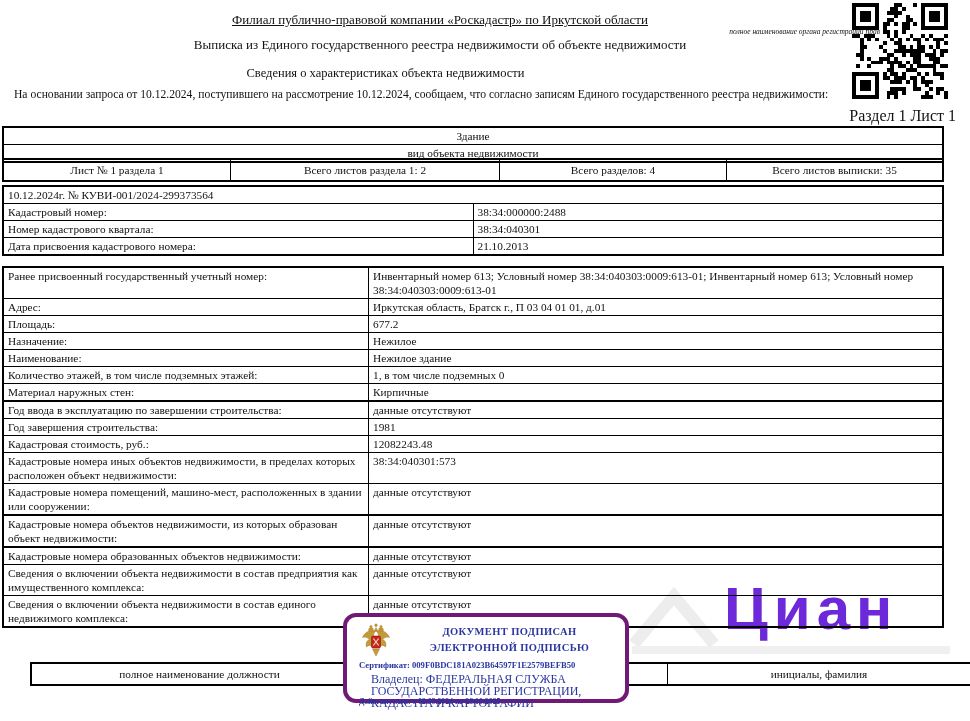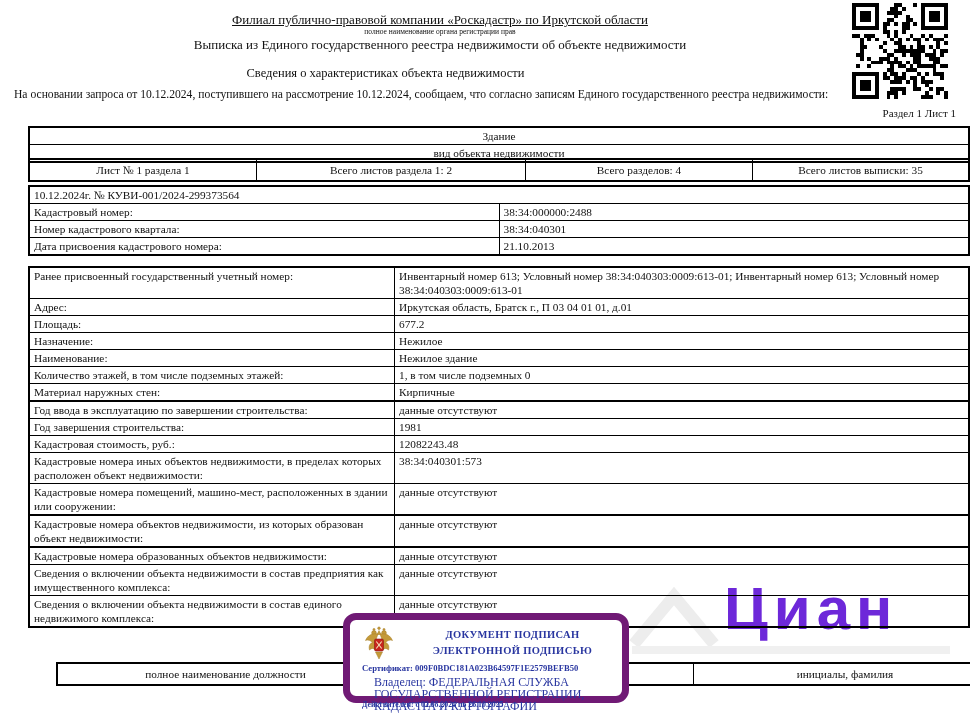--- a/index.html
+++ b/index.html
@@ -5,34 +5,34 @@
   html,body{margin:0;padding:0;}
   body{
     width:970px;height:721px;background:#ffffff;color:#111;
     font-family:"Liberation Serif", serif;position:relative;overflow:hidden;
   }
   .page{position:absolute;inset:0;}
 
   
   .hdr-org{position:absolute;top:12px;left:0;width:880px;text-align:center;font-size:13px;}
   .hdr-org span{text-decoration:underline;}
-  .hdr-note{position:absolute;top:27px;left:0;width:880px;text-align:center;font-size:7.5px;}
+  .hdr-note{position:absolute;top:27px;left:0;width:880px;text-align:right;font-size:7.5px;font-style:italic;}
   .hdr-title{position:absolute;top:37px;left:0;width:880px;text-align:center;font-size:13px;}
   .hdr-section{position:absolute;top:66px;left:0;width:771px;text-align:center;font-size:12.5px;}
   .hdr-request{position:absolute;top:88px;left:14px;width:942px;font-size:11.6px;}
-  .hdr-sheet{position:absolute;top:107px;left:14px;width:942px;text-align:right;font-size:11px;}
+  .hdr-sheet{position:absolute;top:107px;left:14px;width:942px;text-align:right;font-size:16px;}
 
   
   .qr{position:absolute;left:848px;top:3px;width:104px;height:96px;}
   .qr svg{width:104px;height:96px;}
 
   
   table{border-collapse:collapse;table-layout:fixed;width:942px;}
   td{border:1px solid #000;font-size:11.3px;line-height:14px;padding:1px 4px;vertical-align:top;background:transparent;}
-  .tbl{position:absolute;left:28px;z-index:1;}
+  .tbl{position:absolute;left:2px;z-index:1;}
   .tbl table{border:2px solid #000;}
   .t-objtype{top:126px;}
   .t-objtype td{text-align:center;}
   .t-sheets{top:158px;}
   .t-sheets td{text-align:center;padding:3px 0;}
   .t-cadastral{top:185px;}
   .t-details{top:266px;}
   .t-footer{top:662px;padding-left:28px;}
   .t-footer td{text-align:center;padding:3px 2px;}
   .col-label{width:356px;}
@@ -41,21 +41,21 @@
 
   
   .watermark{position:absolute;left:628px;top:574px;z-index:0;color:#ebebeb;}
   .wm-roof{position:absolute;left:0;top:8px;}
   .wm-text{position:absolute;left:96px;top:0;font-family:"Liberation Sans",sans-serif;
            font-weight:bold;font-size:60px;letter-spacing:6px;color:#6d28d9;}
   .wm-bar{position:absolute;left:4px;top:72px;width:318px;height:8px;background:#f0f0f0;}
 
   
   .stamp{position:absolute;left:343px;top:613px;width:286px;height:90px;box-sizing:border-box;
-         border:7px solid #701a75;border-radius:13px;background:#ffffff;z-index:3;
+         border:4px solid #701a75;border-radius:13px;background:#ffffff;z-index:3;
          color:#2936a0;}
   .stamp-eagle{position:absolute;left:13px;top:6px;}
   .stamp-l1{position:absolute;left:55px;top:9px;width:215px;text-align:center;
             font-size:10.5px;font-weight:bold;letter-spacing:.4px;}
   .stamp-l2{position:absolute;left:55px;top:25px;width:215px;text-align:center;
             font-size:10.5px;font-weight:bold;letter-spacing:.4px;}
   .stamp-cert{position:absolute;left:12px;top:43px;width:260px;font-size:8.6px;font-weight:bold;}
   .stamp-owner{position:absolute;left:24px;top:56px;width:252px;font-size:12px;font-weight:normal;line-height:12px;}
   .stamp-valid{position:absolute;left:12px;top:80px;width:260px;font-size:7.8px;font-weight:bold;}
 </style>

